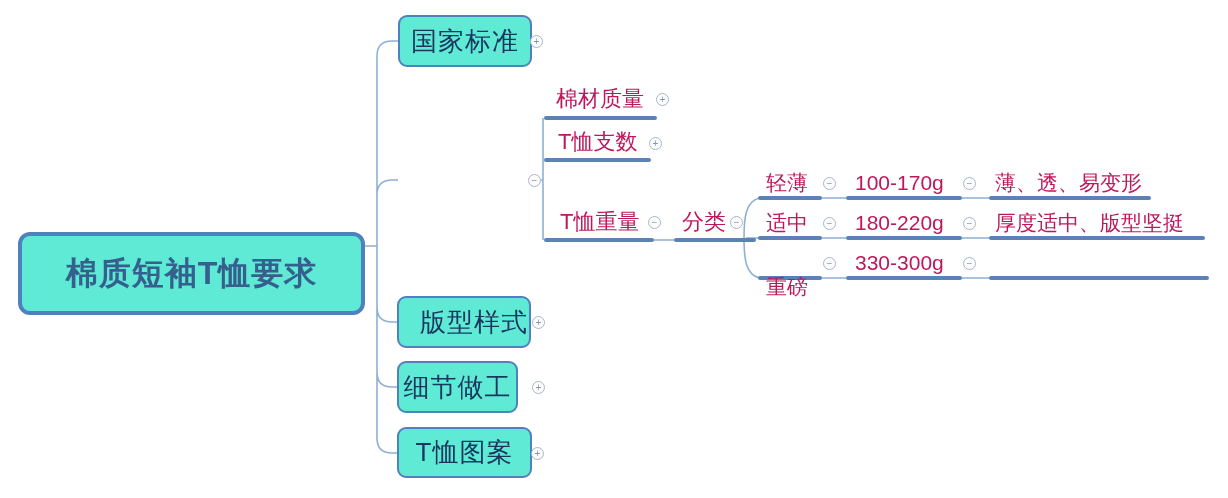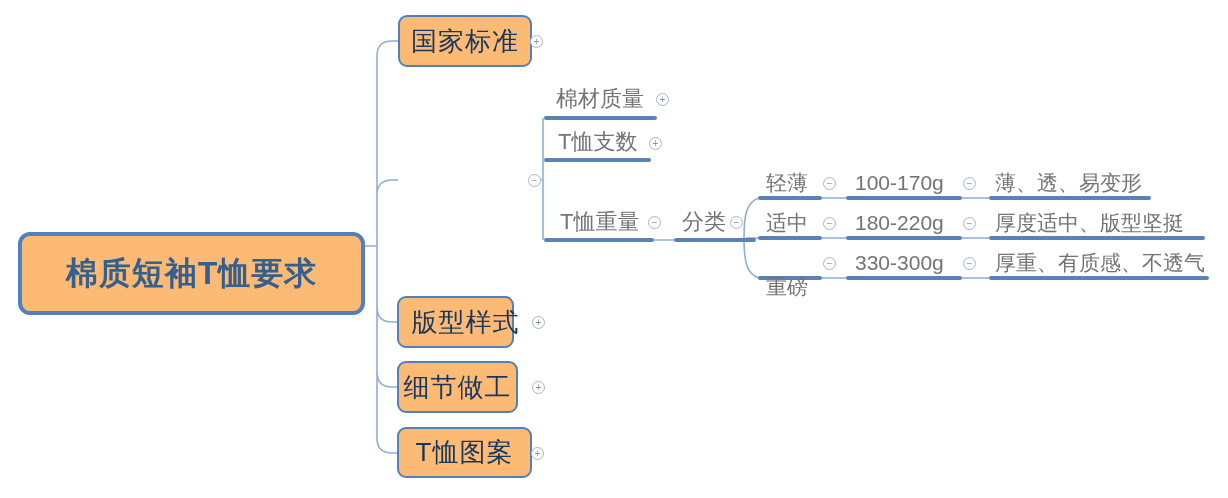--- a/index.html
+++ b/index.html
@@ -3,31 +3,31 @@
 <meta charset="utf-8">
 <style>
   html,body{margin:0;padding:0;background:#fff;}
   .canvas{
     position:relative;width:1228px;height:498px;background:#ffffff;
     font-family:"Liberation Sans","DejaVu Sans",sans-serif;overflow:hidden;
   }
   .svg-layer{position:absolute;left:0;top:0;width:1228px;height:498px;pointer-events:none;}
   .node-box{
     position:absolute;box-sizing:border-box;
-    background:#fdba74;border:2px solid #4f81bd;border-radius:9px;
+    background:#5eead4;border:2px solid #4f81bd;border-radius:9px;
     display:flex;align-items:center;justify-content:center;
     color:#17375e;font-size:26px;letter-spacing:1px;white-space:nowrap;
     cursor:default;
   }
   .root-box{
     border-width:4px;border-radius:12px;
     font-size:32px;font-weight:bold;color:#35608d;letter-spacing:1px;margin-top:28px;
   }
   .plain-label{
-    position:absolute;color:#737373;font-size:22px;line-height:26px;
+    position:absolute;color:#be185d;font-size:22px;line-height:26px;
     white-space:nowrap;cursor:default;
   }
   .row-label{font-size:21px;}
   .expander{
     position:absolute;width:13px;height:13px;box-sizing:border-box;
     border:1px solid #a8b6c9;border-radius:50%;background:#fdfdfe;
     color:#8793a5;font-size:10px;line-height:10px;
     display:flex;align-items:center;justify-content:center;
     cursor:pointer;user-select:none;
   }
@@ -65,21 +65,21 @@
       M760,278 H820 M848,278 H960 M991,278 H1207"></path>
   </svg>
 
   <div class="node-box root-box" style="left:18px;top:204px;width:347px;height:83px;">棉质短袖T恤要求</div>
 
   <div class="node-box" style="left:398px;top:15px;width:134px;height:52px;">国家标准</div>
   <div class="expander" style="left:530px;top:35px;">+</div>
 
   <div class="expander" style="left:528px;top:174px;">−</div>
 
-  <div class="node-box" style="left:397px;top:296px;width:117px;height:52px;padding-left:20px;">版型样式</div>
+  <div class="node-box" style="left:397px;top:296px;width:134px;height:52px;padding-left:20px;">版型样式</div>
   <div class="expander" style="left:532px;top:316px;">+</div>
 
   <div class="node-box" style="left:397px;top:361px;width:121px;height:52px;">细节做工</div>
   <div class="expander" style="left:532px;top:381px;">+</div>
 
   <div class="node-box" style="left:397px;top:427px;width:135px;height:51px;">T恤图案</div>
   <div class="expander" style="left:531px;top:447px;">+</div>
 
   <div class="plain-label" style="left:556px;top:86px;">棉材质量</div>
   <div class="expander" style="left:656px;top:93px;">+</div>
@@ -102,15 +102,14 @@
   <div class="plain-label row-label" style="left:766px;top:210px;">适中</div>
   <div class="expander" style="left:823px;top:217px;">−</div>
   <div class="plain-label row-label" style="left:855px;top:210px;">180-220g</div>
   <div class="expander" style="left:963px;top:217px;">−</div>
   <div class="plain-label row-label" style="left:995px;top:210px;">厚度适中、版型坚挺</div>
 
   <div class="plain-label row-label" style="left:766px;top:250px;margin-top:24px;">重磅</div>
   <div class="expander" style="left:823px;top:257px;">−</div>
   <div class="plain-label row-label" style="left:855px;top:250px;">330-300g</div>
   <div class="expander" style="left:963px;top:257px;">−</div>
-  <div class="plain-label row-label" style="left:995px;top:250px;">厚重、有质感、不透气</div>
 
 </div>
 
 </body></html>

